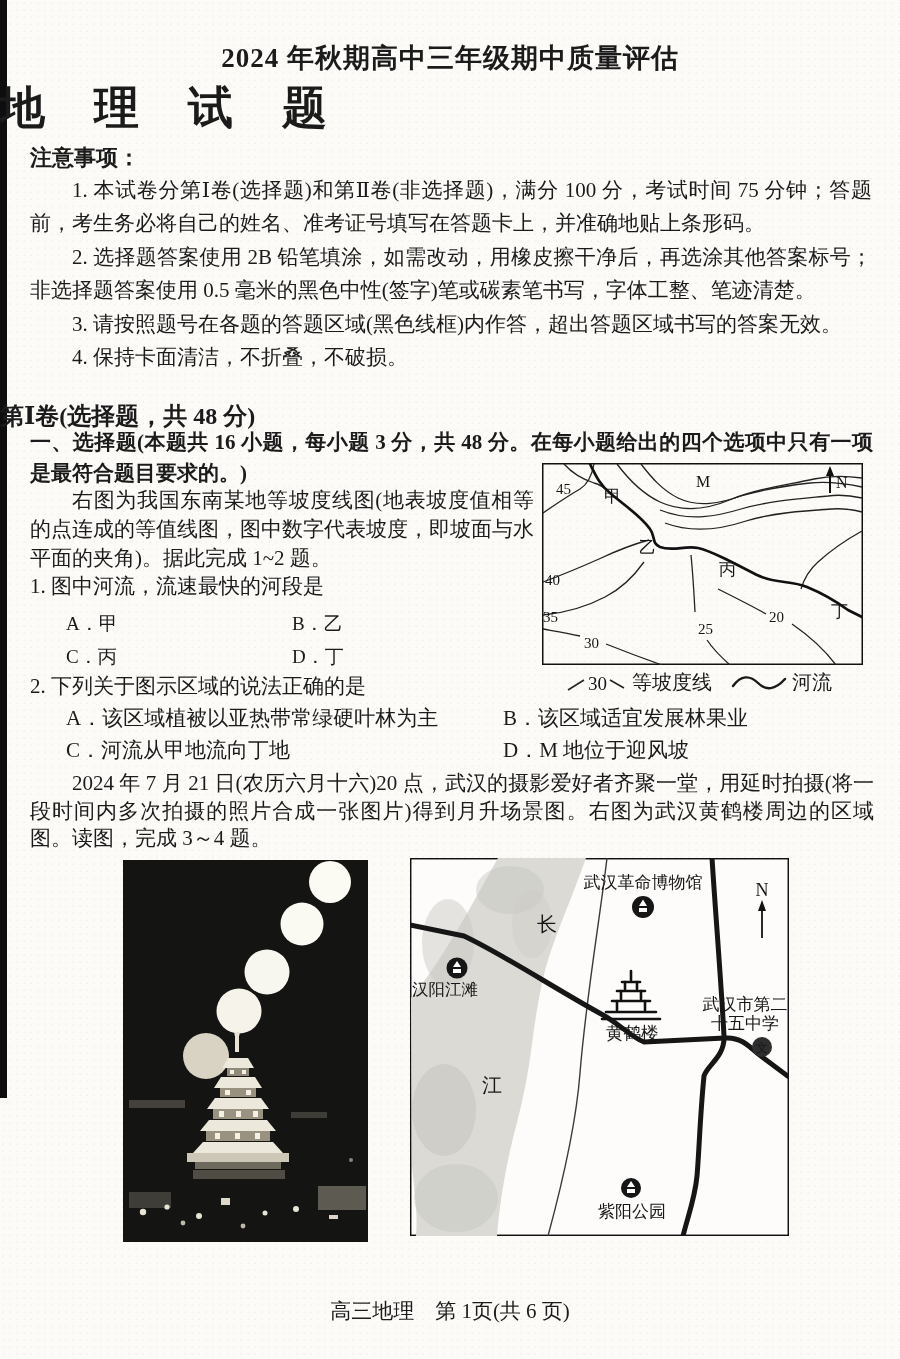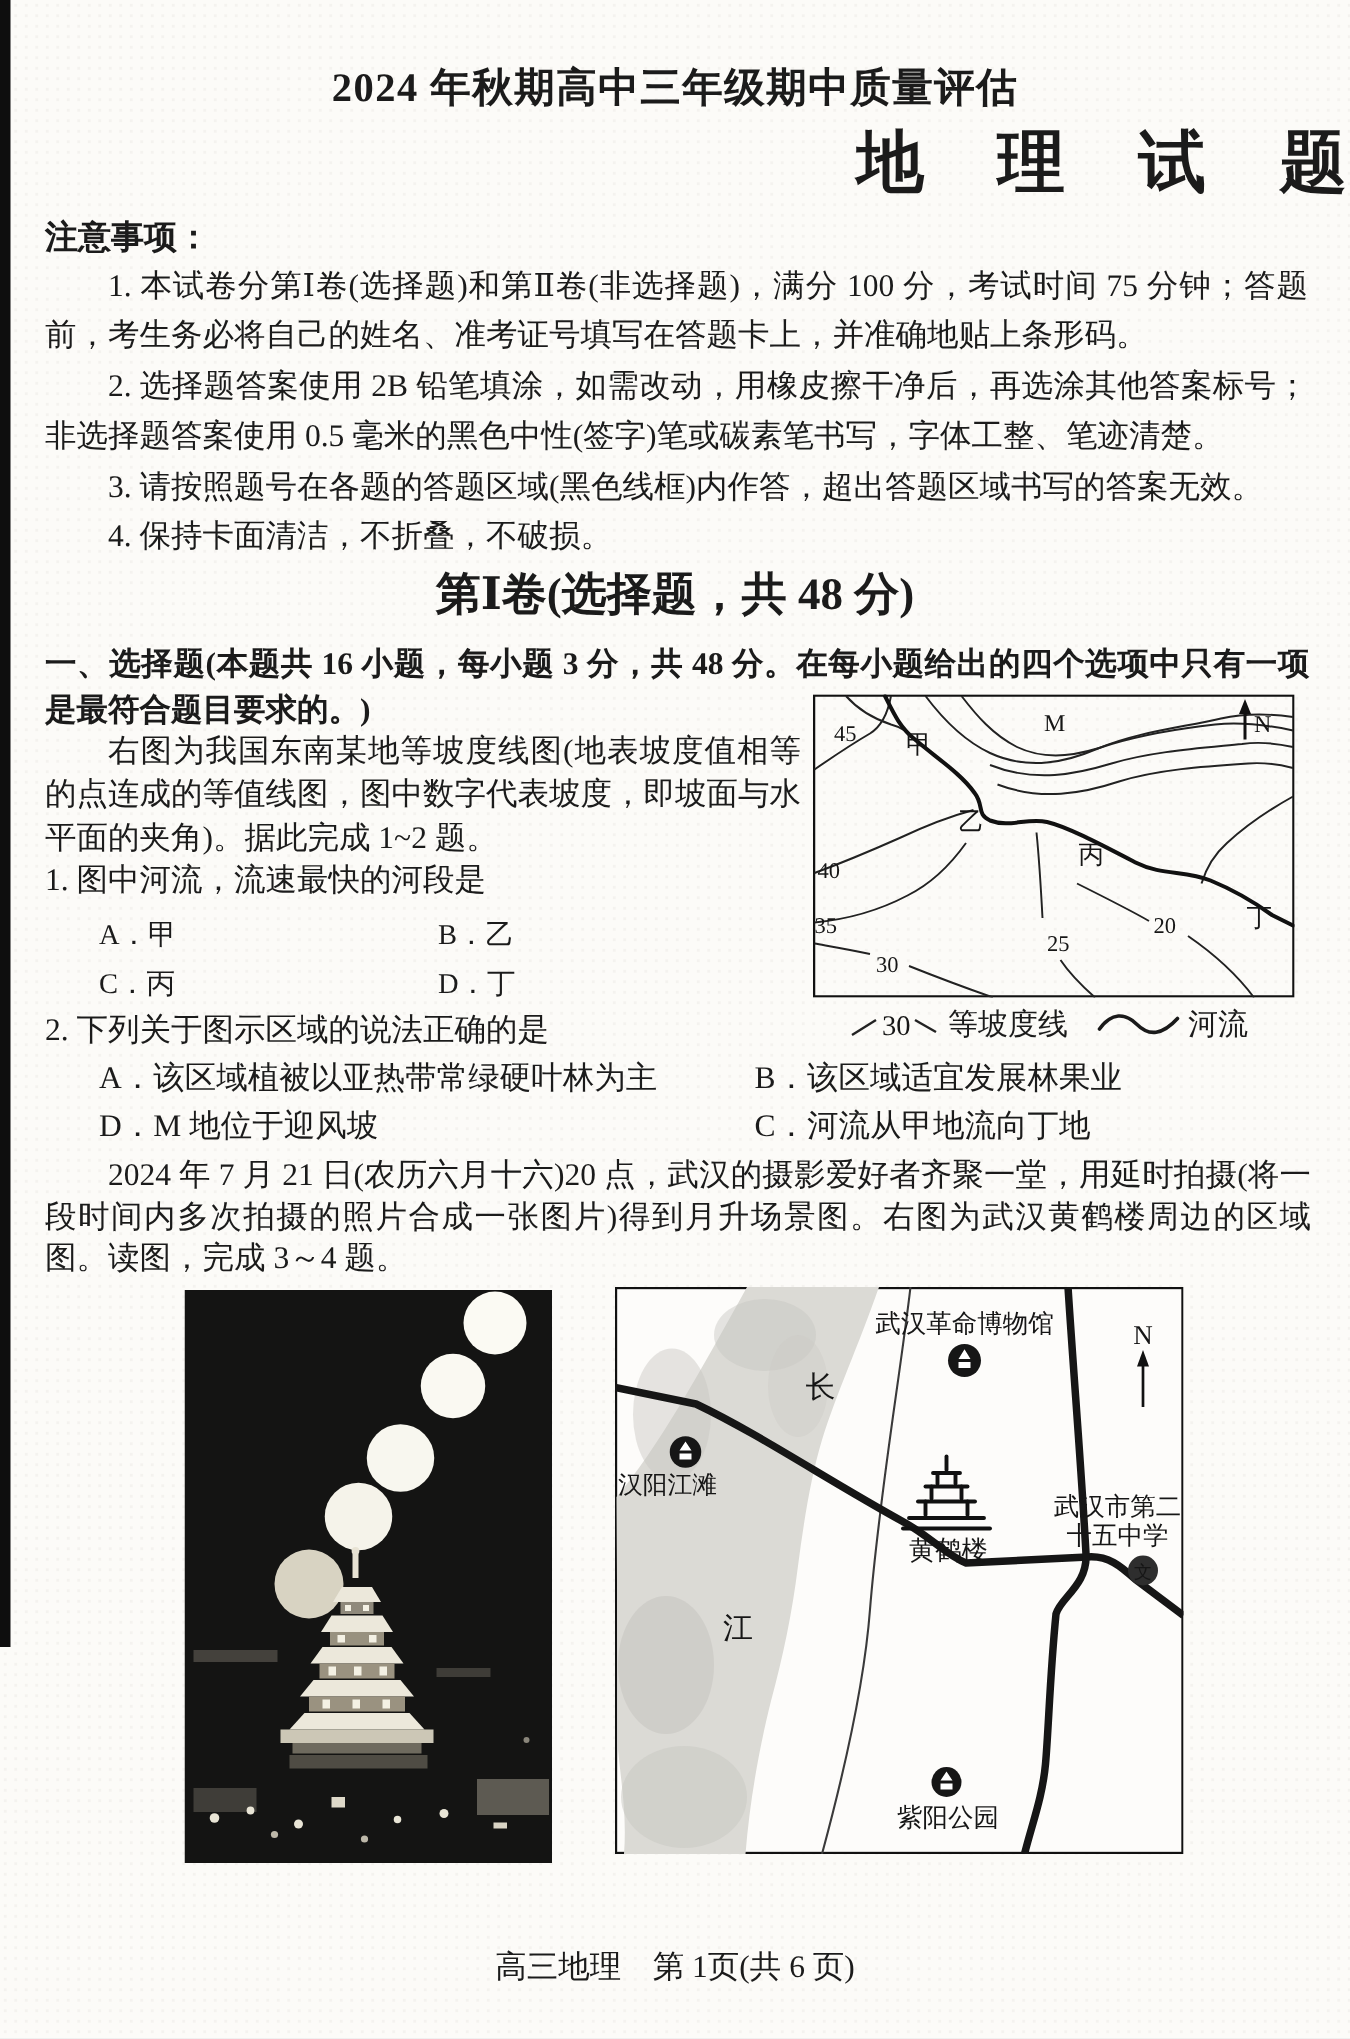--- a/index.html
+++ b/index.html
@@ -7,27 +7,27 @@
     position:relative;width:900px;height:1359px;margin:0 auto;
     background:#fcfbf8;
     background-image:radial-gradient(rgba(120,110,95,0.06) 1px, transparent 1px);
     background-size:7px 7px;
     font-family:"Liberation Serif","DejaVu Serif",serif;
     color:#1b1b1b;overflow:hidden;
   }
   .scan-bar{position:absolute;left:0;top:0;width:7px;height:1098px;background:#0e0e0e;}
   .title1{position:absolute;top:40px;left:0;width:100%;margin:0;text-align:center;
     font-size:27px;font-weight:600;letter-spacing:1px;}
-  .title2{position:absolute;top:78px;left:0;width:100%;margin:0;text-align:right;
+  .title2{position:absolute;top:78px;left:0;width:100%;margin:0;text-align:left;
     font-size:45px;font-weight:bold;letter-spacing:2px;}
   .notice{position:absolute;left:30px;top:142px;width:842px;}
   .notice-heading{font-size:22px;font-weight:bold;line-height:32px;}
   .notice p{margin:0;font-size:21px;line-height:33.4px;text-indent:2em;text-align:justify;}
-  .sec-heading{position:absolute;top:376px;left:0;width:100%;text-align:center;
-    font-size:30px;font-weight:bold;}
+  .sec-heading{position:absolute;top:400px;left:0;width:100%;
+    font-size:24px;font-weight:bold;}
   .intro{position:absolute;left:30px;top:427px;width:843px;margin:0;
     font-size:21px;font-weight:bold;line-height:31px;text-align:justify;}
   .left-col{position:absolute;left:30px;top:486px;width:504px;}
   .left-col .passage{margin:0;font-size:21px;line-height:28.8px;text-indent:2em;text-align:justify;}
   .stem{margin:0;font-size:21px;line-height:29px;}
   .opts-q1{display:grid;grid-template-columns:226px 1fr;padding-left:36px;margin-top:6px;
     font-size:19px;line-height:33px;}
   .fig1{position:absolute;left:542px;top:463px;margin:0;width:330px;}
   .fig1 svg{display:block;}
   .legend{display:flex;align-items:center;margin:4px 0 0 22px;font-size:20px;}
@@ -123,22 +123,22 @@
       </svg>
       <span class="lg-text">河流</span>
     </div>
   </figure>
 
   <div class="q2block">
     <p class="stem">2. 下列关于图示区域的说法正确的是</p>
     <div class="opts-q2">
       <span>A．该区域植被以亚热带常绿硬叶林为主</span>
       <span>B．该区域适宜发展林果业</span>
+      <span>C．河流从甲地流向丁地</span>
       <span>D．M 地位于迎风坡</span>
-      <span>C．河流从甲地流向丁地</span>
     </div>
     <p class="passage">2024 年 7 月 21 日(农历六月十六)20 点，武汉的摄影爱好者齐聚一堂，用延时拍摄(将一段时间内多次拍摄的照片合成一张图片)得到月升场景图。右图为武汉黄鹤楼周边的区域图。读图，完成 3～4 题。</p>
   </div>
 
   <figure class="photo">
     <svg width="245" height="382" viewBox="0 0 245 382">
       <rect x="0" y="0" width="245" height="382" fill="#141413"></rect>
       <circle cx="207" cy="22" r="21" fill="#fbfaf3"></circle>
       <circle cx="179" cy="64" r="21.5" fill="#faf9f2"></circle>
       <circle cx="144" cy="112" r="22.5" fill="#f8f7ef"></circle>

